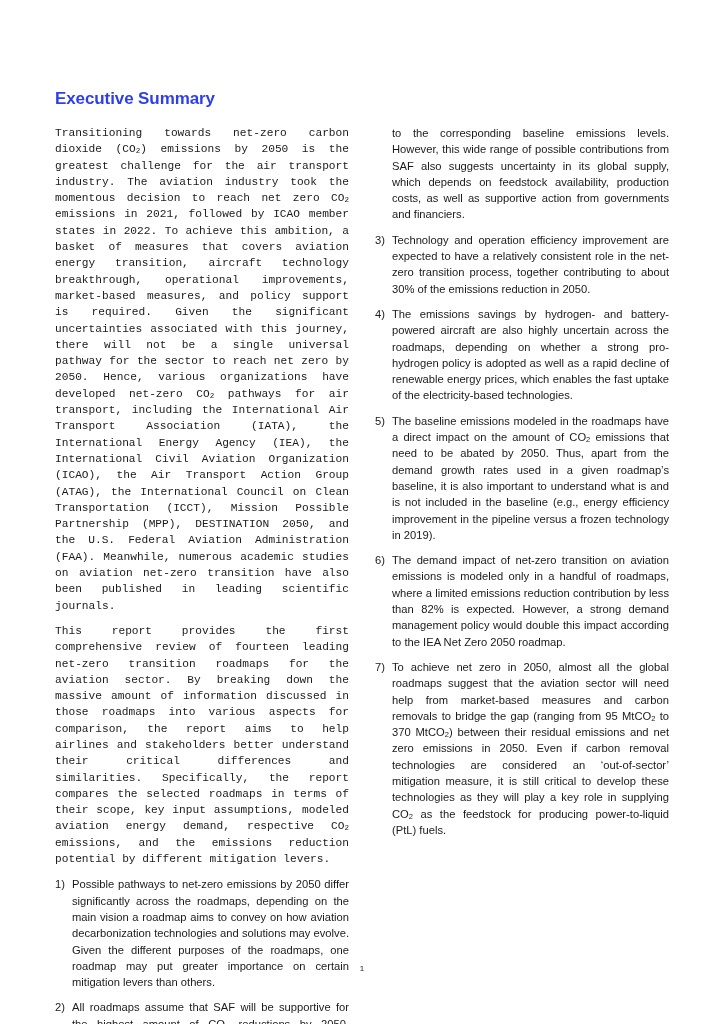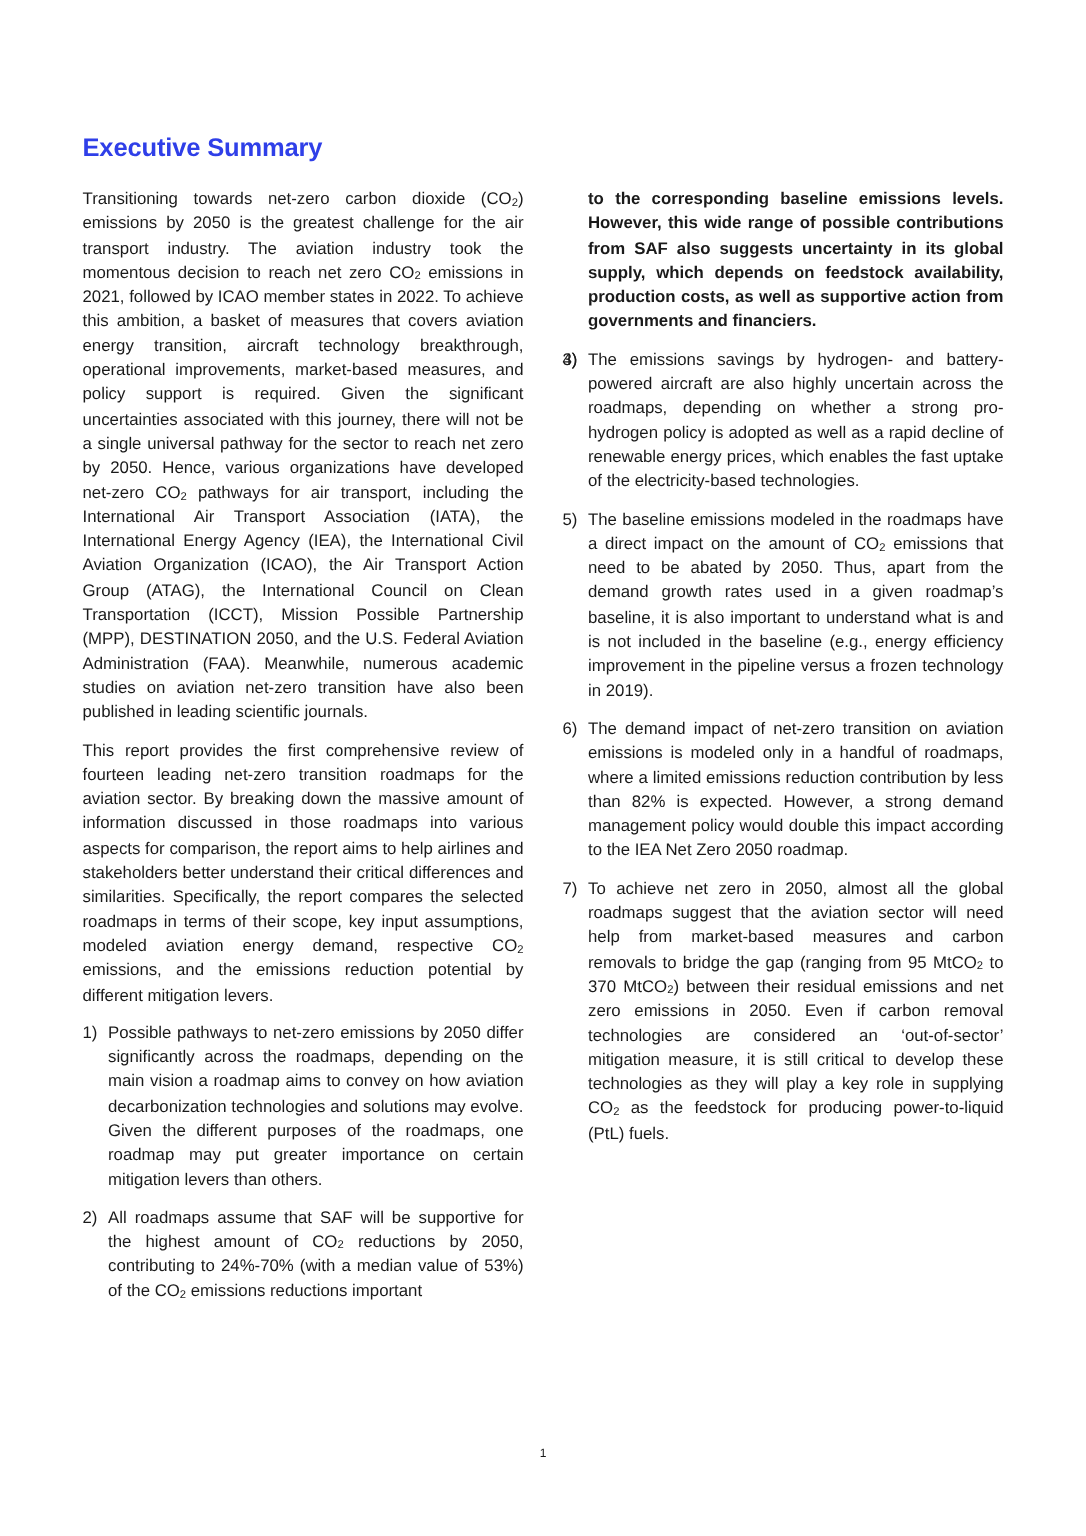--- a/index.html
+++ b/index.html
@@ -36,40 +36,40 @@
       position: absolute;
       width: 294px;
       font-size: 11.2px;
       line-height: 16.3px;
       text-align: justify;
     }
     .col-left { left: 55px; top: 125px; }
     .col-right { left: 375px; top: 125px; }
     .col p {
       margin: 0 0 9px 0;
+      font-family: Liberation Mono, monospace;
     }
     .col ol {
       margin: 0;
       padding: 0;
       list-style: none;
     }
     .col li {
       position: relative;
       padding-left: 17px;
       margin: 0 0 9px 0;
     }
     .col li .num {
       position: absolute;
       left: 0;
       top: 0;
     }
     .continued {
       padding-left: 17px;
       margin: 0 0 9px 0;
-      font-weight: bold;
     }
     sub {
       font-size: 7.5px;
       line-height: 0;
       vertical-align: -1px;
     }
     .page-number {
       position: absolute;
       left: 0;
       width: 724px;
@@ -103,20 +103,21 @@
         <span>All roadmaps assume that SAF will be supportive for the highest amount of CO</span><sub>2</sub><span> reductions by 2050, contributing to 24%-70% (with a median value of 53%) of the CO</span><sub>2</sub><span> emissions reductions important</span>
       </li>
     </ol>
   </div>
 
   <div class="col col-right">
     <div class="continued">to the corresponding baseline emissions levels. However, this wide range of possible contributions from SAF also suggests uncertainty in its global supply, which depends on feedstock availability, production costs, as well as supportive action from governments and financiers.</div>
     <ol>
       <li>
         <span class="num">3)</span>
+        <span>Technology and operation efficiency improvement are expected to have a relatively consistent role in the net-zero transition process, together contributing to about 30% of the emissions reduction in 2050.</span>
       </li>
       <li>
         <span class="num">4)</span>
         <span>The emissions savings by hydrogen- and battery-powered aircraft are also highly uncertain across the roadmaps, depending on whether a strong pro-hydrogen policy is adopted as well as a rapid decline of renewable energy prices, which enables the fast uptake of the electricity-based technologies.</span>
       </li>
       <li>
         <span class="num">5)</span>
         <span>The baseline emissions modeled in the roadmaps have a direct impact on the amount of CO</span><sub>2</sub><span> emissions that need to be abated by 2050. Thus, apart from the demand growth rates used in a given roadmap’s baseline, it is also important to understand what is and is not included in the baseline (e.g., energy efficiency improvement in the pipeline versus a frozen technology in 2019).</span>
       </li>
       <li>

